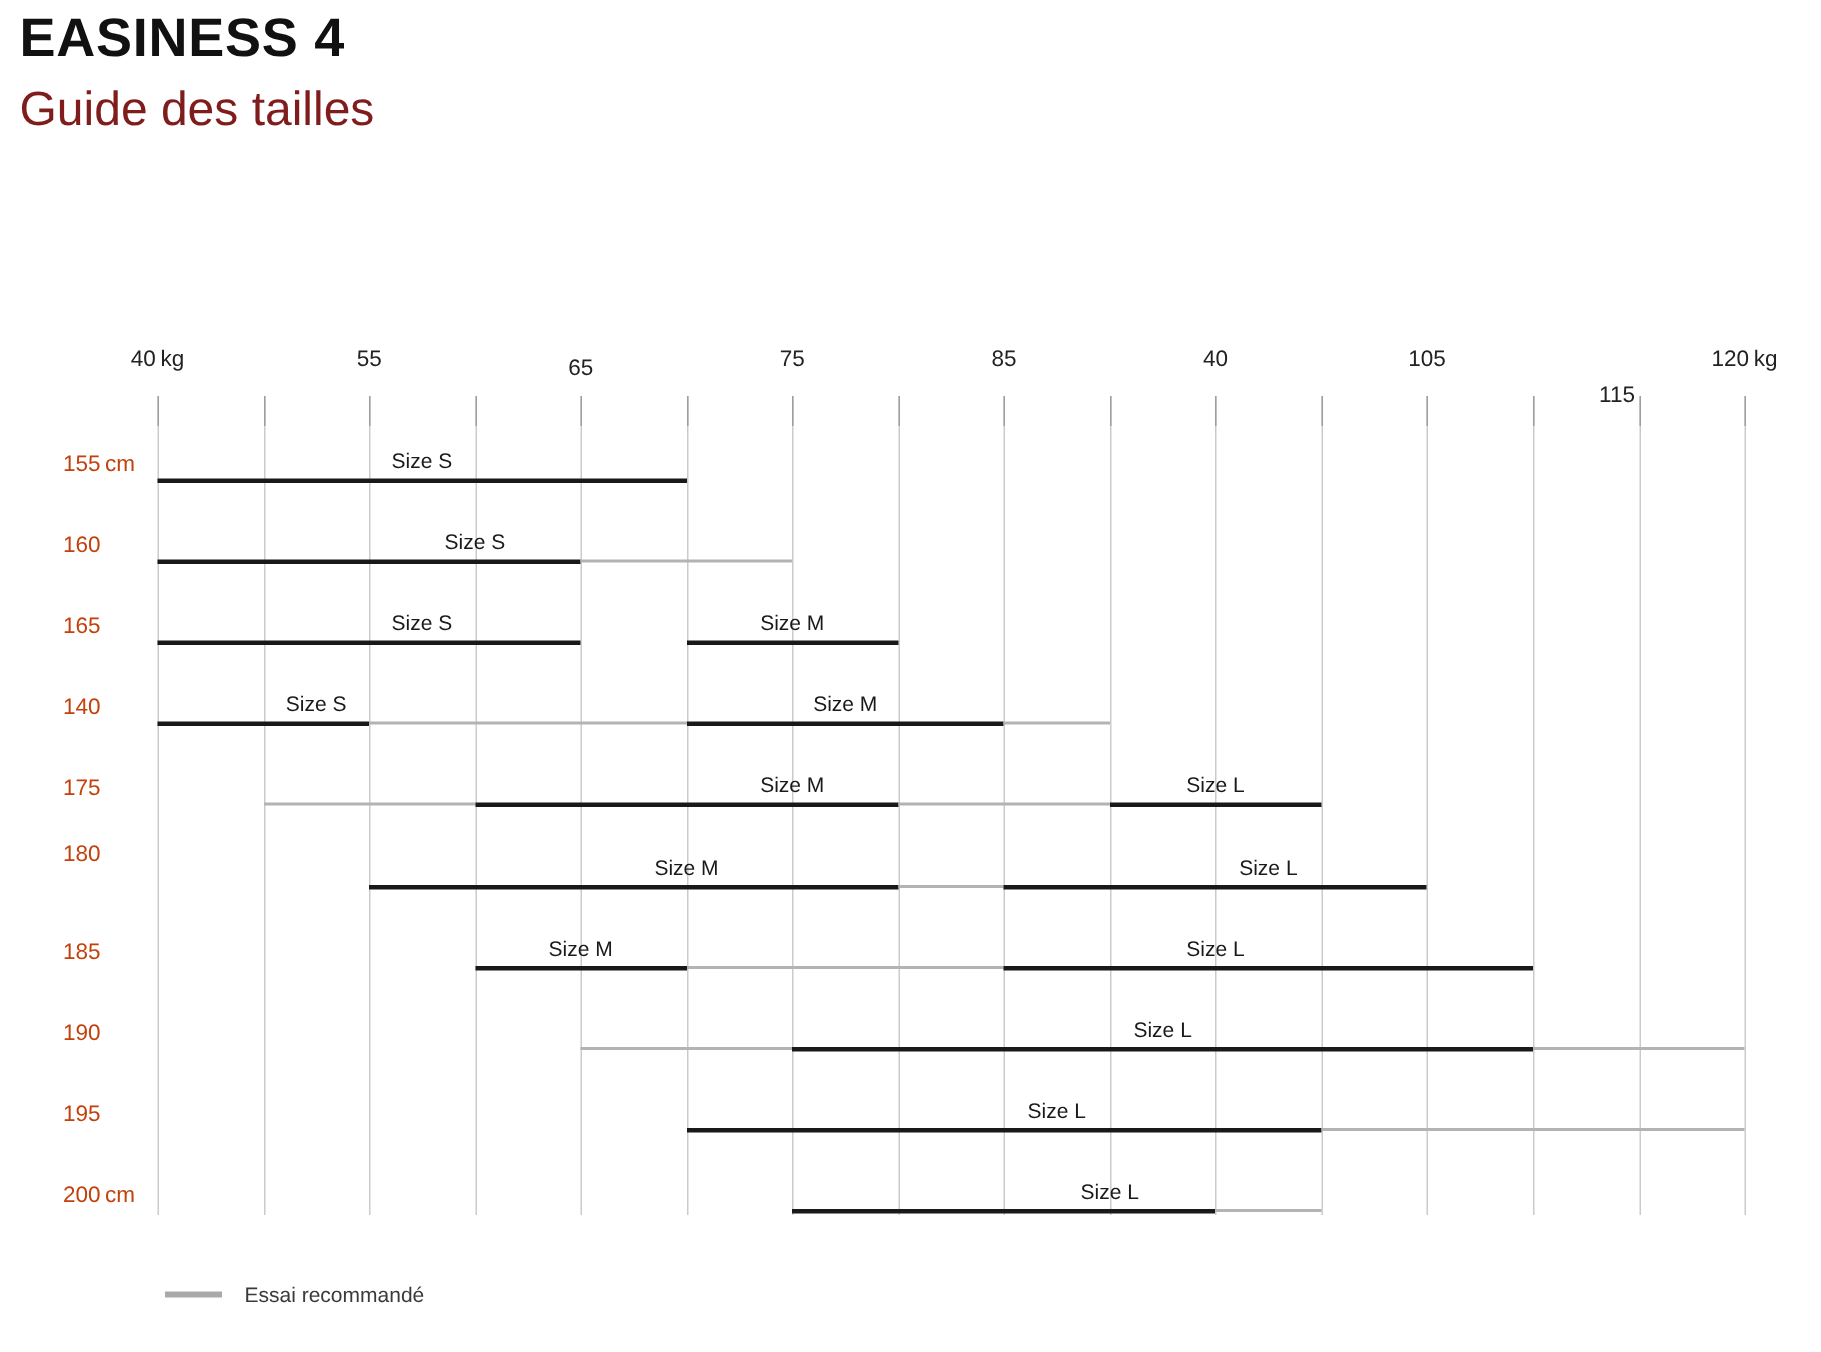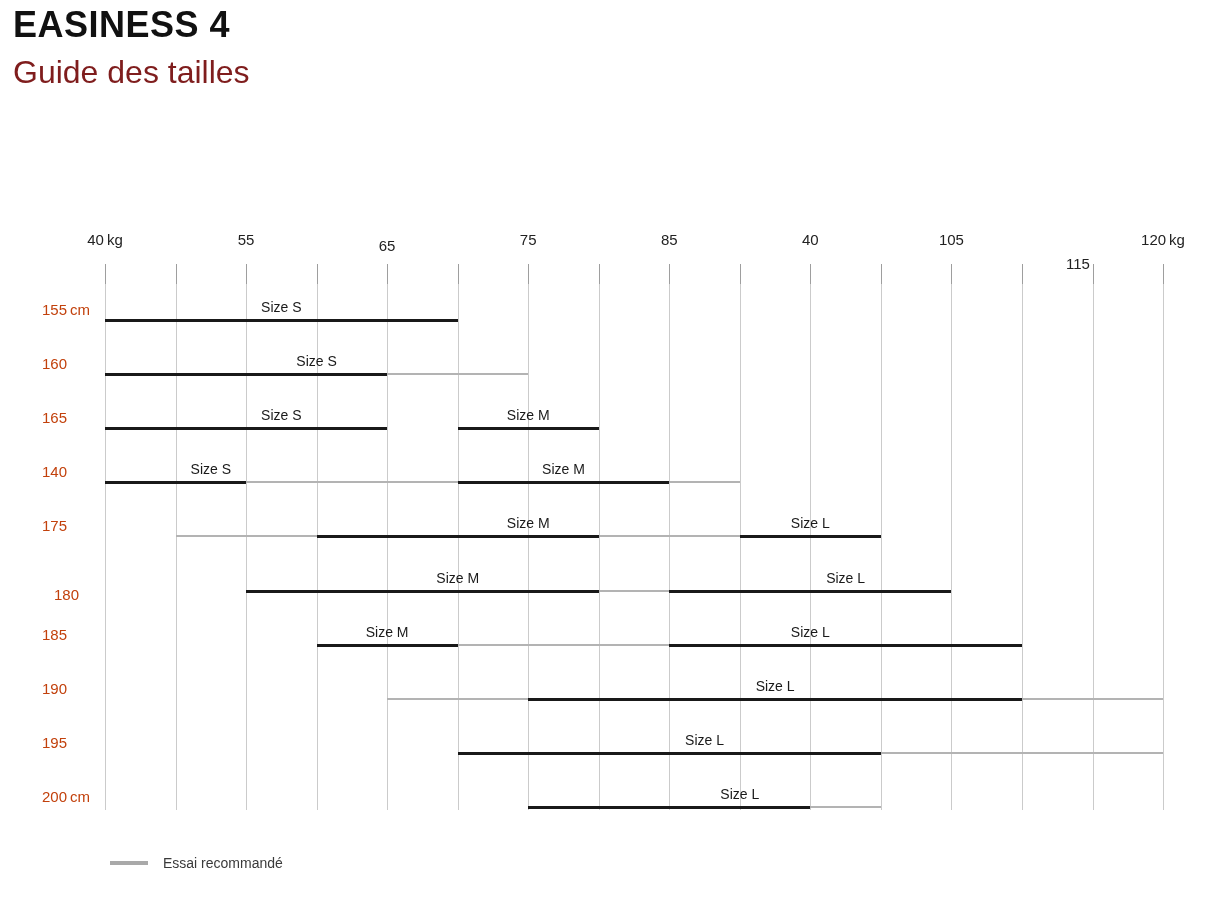--- a/index.html
+++ b/index.html
@@ -89,21 +89,21 @@
       <div class="size-bar" style="left: 457.7px; width: 211.6px; top: 481.33px;"></div>
       <div class="bar-label" style="left: 563.5px; top: 461.33px;">Size M</div>
       <div class="rec-bar" style="left: 669.3px; width: 70.5px; top: 481.33px;"></div>
       <div class="y-label" style="left: 42px; top: 517.44px;">175</div>
       <div class="rec-bar" style="left: 175.5px; width: 141.1px; top: 535.44px;"></div>
       <div class="size-bar" style="left: 316.6px; width: 282.1px; top: 535.44px;"></div>
       <div class="bar-label" style="left: 528.2px; top: 515.44px;">Size M</div>
       <div class="rec-bar" style="left: 598.7px; width: 141.1px; top: 535.44px;"></div>
       <div class="size-bar" style="left: 739.8px; width: 141.1px; top: 535.44px;"></div>
       <div class="bar-label" style="left: 810.3px; top: 515.44px;">Size L</div>
-      <div class="y-label" style="left: 42px; top: 586px; margin-left: 12px;">180</div>
+      <div class="y-label" style="left: 42px; top: 561px;">180</div>
       <div class="size-bar" style="left: 246.1px; width: 352.7px; top: 589.55px;"></div>
       <div class="bar-label" style="left: 457.7px; top: 569.55px;">Size M</div>
       <div class="rec-bar" style="left: 598.7px; width: 70.5px; top: 589.55px;"></div>
       <div class="size-bar" style="left: 669.3px; width: 282.1px; top: 589.55px;"></div>
       <div class="bar-label" style="left: 845.6px; top: 569.55px;">Size L</div>
       <div class="y-label" style="left: 42px; top: 625.66px;">185</div>
       <div class="size-bar" style="left: 316.6px; width: 141.1px; top: 643.66px;"></div>
       <div class="bar-label" style="left: 387.1px; top: 623.66px;">Size M</div>
       <div class="rec-bar" style="left: 457.7px; width: 211.6px; top: 643.66px;"></div>
       <div class="size-bar" style="left: 669.3px; width: 352.7px; top: 643.66px;"></div>

